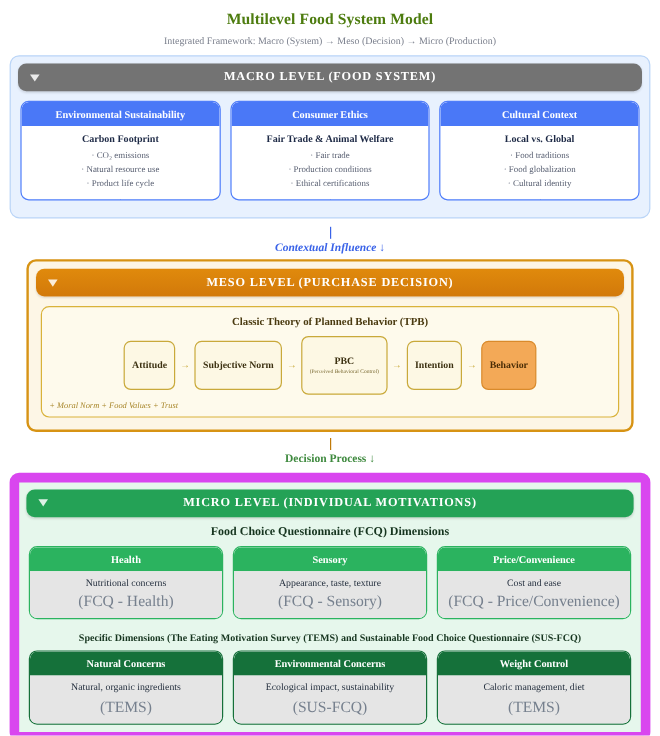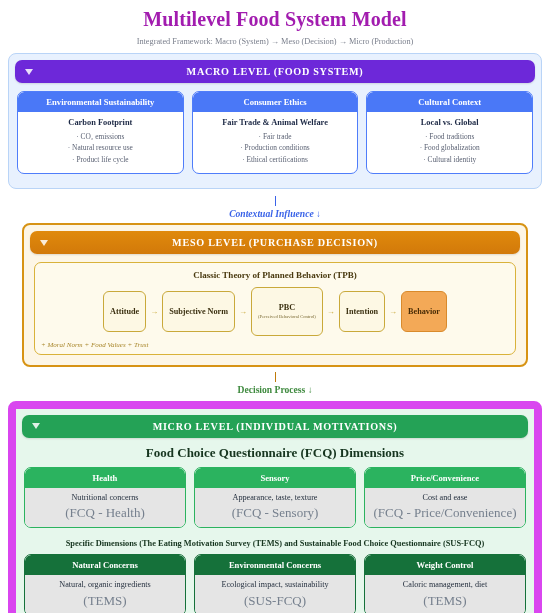--- a/index.html
+++ b/index.html
@@ -7,23 +7,23 @@
     width: 550px; height: 613px;
     background: #ffffff;
     font-family: "Liberation Serif", "DejaVu Serif", serif;
     overflow: hidden;
   }
   .page { width: 550px; height: 613px; position: relative; padding: 0 8px; }
 
   
   .doc-title {
     text-align: center;
-    font-size: 20px;
-    font-weight: bold;
-    color: #a21caf;
+    font-size: 13px;
+    font-weight: bold;
+    color: #4d7c0f;
     padding-top: 8px;
     letter-spacing: .1px;
   }
   .doc-sub {
     text-align: center;
     font-size: 8.3px;
     color: #7a7f8c;
     padding-top: 6px;
     padding-bottom: 7px;
   }
@@ -54,21 +54,21 @@
     border-right: 4.5px solid transparent;
     border-top: 6px solid rgba(255,255,255,.85);
   }
 
   
   .macro {
     background: #e8f1fe;
     border: 1px solid #b9d4f7;
   }
   .macro .level-head {
-    background: #6d28d9;
+    background: #737373;
     box-shadow: 0 1px 2px rgba(0,0,0,.12);
   }
   .macro-cards {
     display: flex;
     gap: 8px;
     padding: 8px 8px 14px 8px;
   }
   .card {
     flex: 1 1 0;
     background: #ffffff;
@@ -208,21 +208,21 @@
     margin-top: 2px;
   }
   .micro .level-head {
     background: #23a martian;
     background: #24a256;
     box-shadow: 0 1px 2px rgba(0,0,0,.12);
   }
   .micro-sec-title {
     text-align: center;
     font-weight: bold;
-    font-size: 13px;
+    font-size: 10px;
     color: #16351f;
     padding: 7px 0 6px 0;
   }
   .micro-cards {
     display: flex;
     gap: 8px;
     padding: 0 8px 6px 8px;
   }
   .card-green { border: 1.4px solid #2bb35f; }
   .card-green .card-head {

